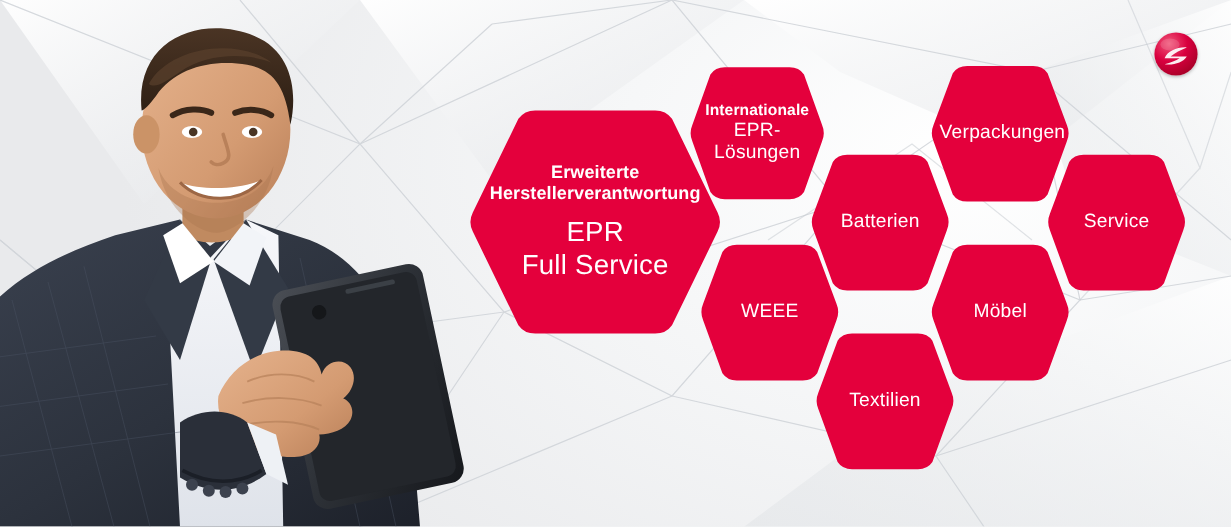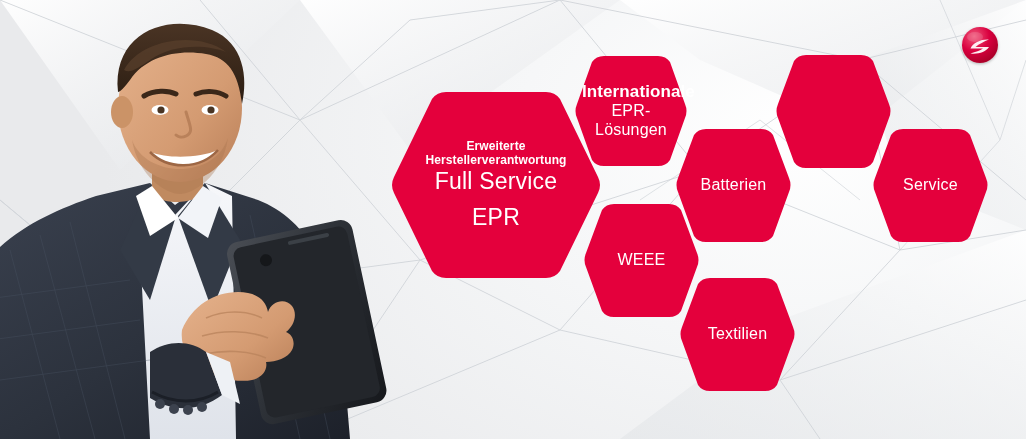--- a/index.html
+++ b/index.html
@@ -50,33 +50,33 @@
   .hex .hextext {
     position: relative;
     z-index: 1;
     padding: 0 8px;
     width: 100%;
     box-sizing: border-box;
   }
 
   .line-sub {
     display: block;
-    font-size: 12px;
+    font-size: 15px;
     font-weight: 600;
     letter-spacing: .1px;
   }
   .line-sub.tight { line-height: 1.22; }
   .line-main {
     display: block;
     font-size: 23px;
     font-weight: 400;
     letter-spacing: .2px;
   }
   .hex-small .line-main { font-size: 16px; }
-  .hex-small .line-sub  { font-size: 17px; }
+  .hex-small .line-sub  { font-size: 13px; }
   .gap-top { margin-top: 9px; }
 
   
   .logo {
     position: absolute;
     width: 36px;
     height: 36px;
     border-radius: 50%;
     background:
       radial-gradient(circle at 34% 26%, #f0577a 0%, #d9003f 42%, #a50026 82%, #6e0019 100%);
@@ -237,42 +237,45 @@
   </svg>
 
   <div class="hex" style="left:388px; top:89px; width:216px; height:192px;">
     <svg class="hexshape" viewBox="0 0 216 192" preserveAspectRatio="none">
       <path d="M108,3 H158 Q167,3 172,10 L210,88 Q214,96 210,104 L172,182 Q167,189 158,189
                H58 Q49,189 44,182 L6,104 Q2,96 6,88 L44,10 Q49,3 58,3 Z" fill="#e4003c"></path>
     </svg>
     <div class="hextext">
       <span class="line-sub">Erweiterte</span>
       <span class="line-sub tight">Herstellerverantwortung</span>
+      <span class="line-main gap-top">EPR</span>
       <span class="line-main">Full Service</span>
-      <span class="line-main gap-top">EPR</span>
     </div>
   </div>
 
   <div class="hex hex-small" style="left:574px; top:54px; width:114px; height:114px;">
     <svg class="hexshape" viewBox="0 0 114 114" preserveAspectRatio="none">
       <path d="M57,2 H84 Q92,2 96,8 L111,50 Q114,57 111,64 L96,106 Q92,112 84,112
                H30 Q22,112 18,106 L3,64 Q0,57 3,50 L18,8 Q22,2 30,2 Z" fill="#e4003c"></path>
     </svg>
     <div class="hextext">
       <span class="line-sub">Internationale</span>
       <span class="line-main">EPR-</span>
       <span class="line-main">Lösungen</span>
     </div>
   </div>
 
   <div class="hex hex-small" style="left:775px; top:53px; width:117px; height:117px;">
     <svg class="hexshape" viewBox="0 0 117 117" preserveAspectRatio="none">
       <path d="M58,2 H86 Q94,2 98,8 L114,51 Q117,58 114,65 L98,109 Q94,115 86,115
                H31 Q23,115 19,109 L3,65 Q0,58 3,51 L19,8 Q23,2 31,2 Z" fill="#e4003c"></path>
     </svg>
+    <div class="hextext">
+      <span class="line-main">Verpackungen</span>
+    </div>
   </div>
 
   <div class="hex hex-small" style="left:675px; top:127px; width:117px; height:117px;">
     <svg class="hexshape" viewBox="0 0 117 117" preserveAspectRatio="none">
       <path d="M58,2 H86 Q94,2 98,8 L114,51 Q117,58 114,65 L98,109 Q94,115 86,115
                H31 Q23,115 19,109 L3,65 Q0,58 3,51 L19,8 Q23,2 31,2 Z" fill="#e4003c"></path>
     </svg>
     <div class="hextext">
       <span class="line-main">Batterien</span>
     </div>
@@ -291,20 +294,29 @@
   <div class="hex hex-small" style="left:583px; top:202px; width:117px; height:117px;">
     <svg class="hexshape" viewBox="0 0 117 117" preserveAspectRatio="none">
       <path d="M58,2 H86 Q94,2 98,8 L114,51 Q117,58 114,65 L98,109 Q94,115 86,115
                H31 Q23,115 19,109 L3,65 Q0,58 3,51 L19,8 Q23,2 31,2 Z" fill="#e4003c"></path>
     </svg>
     <div class="hextext">
       <span class="line-main">WEEE</span>
     </div>
   </div>
 
+  <div class="hex hex-small" style="left:775px; top:202px; width:117px; height:117px;">
+    <svg class="hexshape" viewBox="0 0 117 117" preserveAspectRatio="none">
+      <path d="M58,2 H86 Q94,2 98,8 L114,51 Q117,58 114,65 L98,109 Q94,115 86,115
+               H31 Q23,115 19,109 L3,65 Q0,58 3,51 L19,8 Q23,2 31,2 Z" fill="#e4003c"></path>
+    </svg>
+    <div class="hextext">
+      <span class="line-main">Möbel</span>
+    </div>
+  </div>
 
   <div class="hex hex-small" style="left:679px; top:276px; width:117px; height:117px;">
     <svg class="hexshape" viewBox="0 0 117 117" preserveAspectRatio="none">
       <path d="M58,2 H86 Q94,2 98,8 L114,51 Q117,58 114,65 L98,109 Q94,115 86,115
                H31 Q23,115 19,109 L3,65 Q0,58 3,51 L19,8 Q23,2 31,2 Z" fill="#e4003c"></path>
     </svg>
     <div class="hextext">
       <span class="line-main">Textilien</span>
     </div>
   </div>

